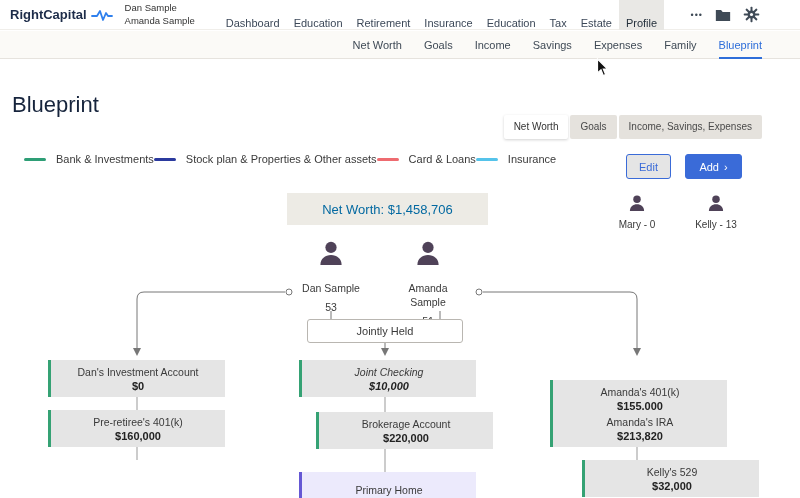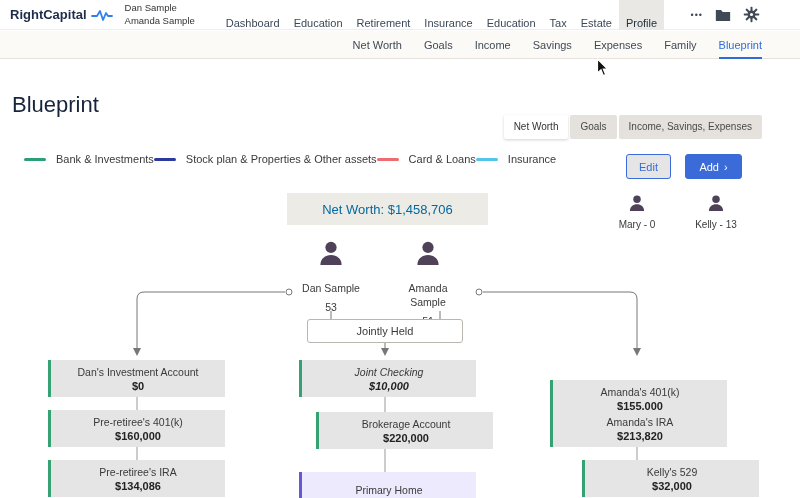--- a/index.html
+++ b/index.html
@@ -220,24 +220,20 @@
   <div class="jointly">Jointly Held</div>
 
   <div class="card bank" style="left:48px; top:360px;">
     <div class="acct-name">Dan's Investment Account</div>
     <div class="acct-value">$0</div>
   </div>
   <div class="card bank" style="left:48px; top:410px;">
     <div class="acct-name">Pre-retiree's 401(k)</div>
     <div class="acct-value">$160,000</div>
   </div>
-  <div class="card bank" style="left:48px; top:460px;">
-    <div class="acct-name">Pre-retiree's IRA</div>
-    <div class="acct-value">$134,086</div>
-  </div>
 
   <div class="card bank" style="left:299px; top:360px;font-style:italic;">
     <div class="acct-name">Joint Checking</div>
     <div class="acct-value">$10,000</div>
   </div>
   <div class="card bank" style="left:299px; top:412px;margin-left:17px;">
     <div class="acct-name">Brokerage Account</div>
     <div class="acct-value">$220,000</div>
   </div>
   <div class="card property" style="left:299px; top:472px;">

